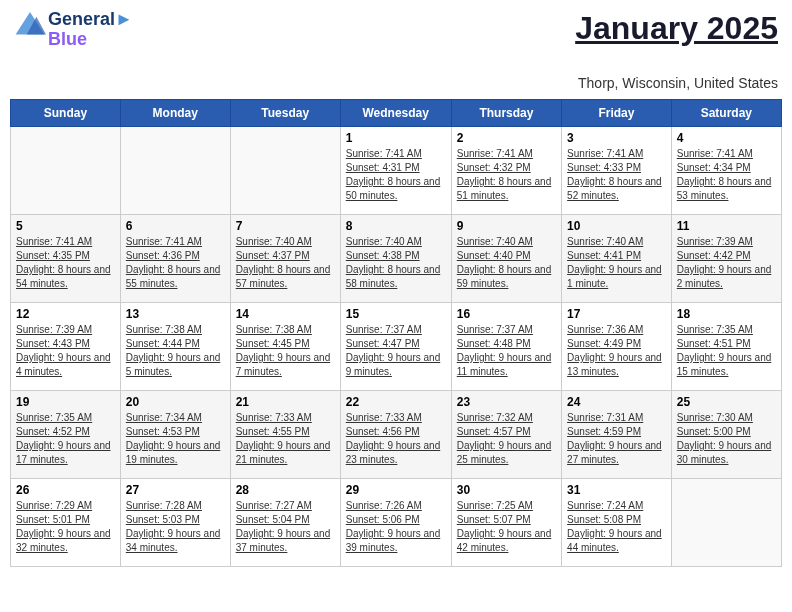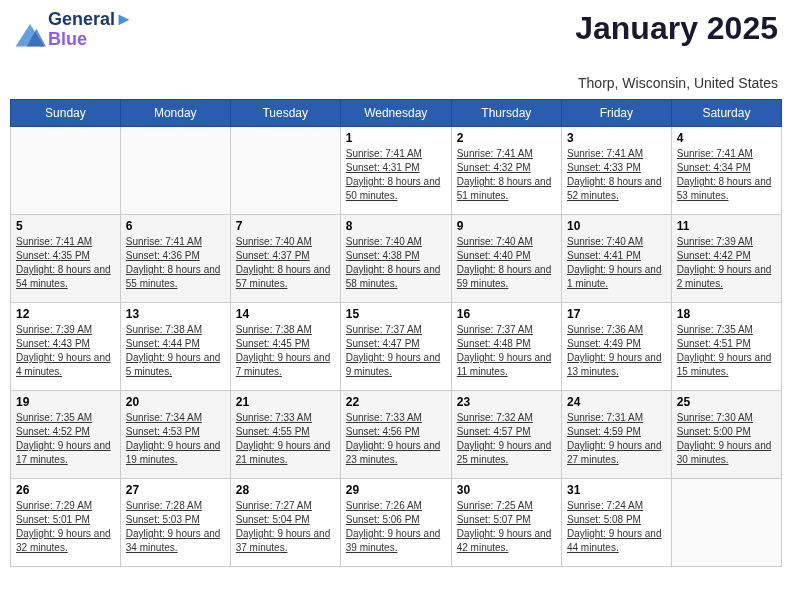--- a/index.html
+++ b/index.html
@@ -12,21 +12,21 @@
     }
     .header {
       display: flex;
       justify-content: space-between;
       align-items: flex-start;
       margin-bottom: 8px;
       padding: 0 4px;
     }
     .logo {
       display: flex;
-      align-items: flex-end;
+      align-items: flex-start;
     }
     .logo-text {
       font-size: 18px;
       font-weight: bold;
       color: #1a3a6b;
       line-height: 1.1;
     }
     .logo-text span {
       color: #4a90d9;
     }
@@ -35,38 +35,39 @@
       height: 28px;
       margin-right: 2px;
     }
     .title-block {
       text-align: right;
     }
     .month-title {
       font-size: 32px;
       font-weight: bold;
       color: #1a1a2e;
+      text-decoration: underline;
     }
     .location {
       font-size: 14px;
       color: #333;
       margin-top: 28px;
     }
     table {
       width: 100%;
       border-collapse: collapse;
       font-size: 11px;
     }
     thead tr th {
       background-color: #2a5db0;
       color: white;
       padding: 6px 4px;
       text-align: center;
       font-size: 12px;
-      font-weight: normal;
+      font-weight: bold;
       border: 1px solid #1a4a9a;
     }
     tbody tr td {
       border: 1px solid #ccc;
       vertical-align: top;
       padding: 4px 5px;
       height: 88px;
       width: 113px;
       background: #fff;
     }

